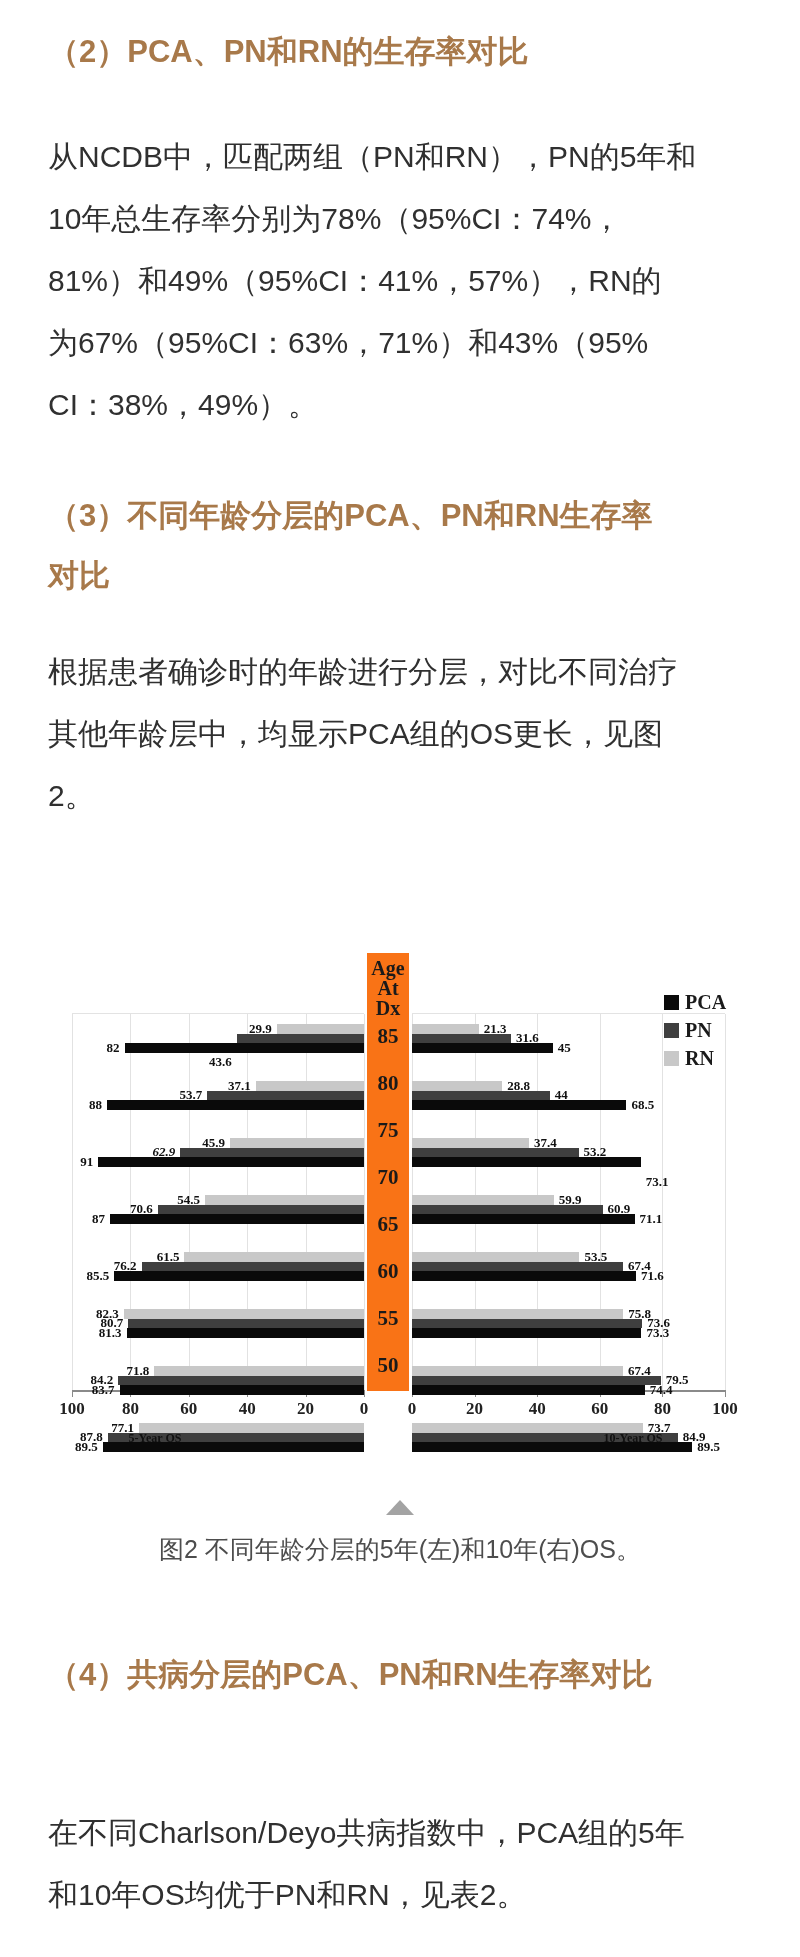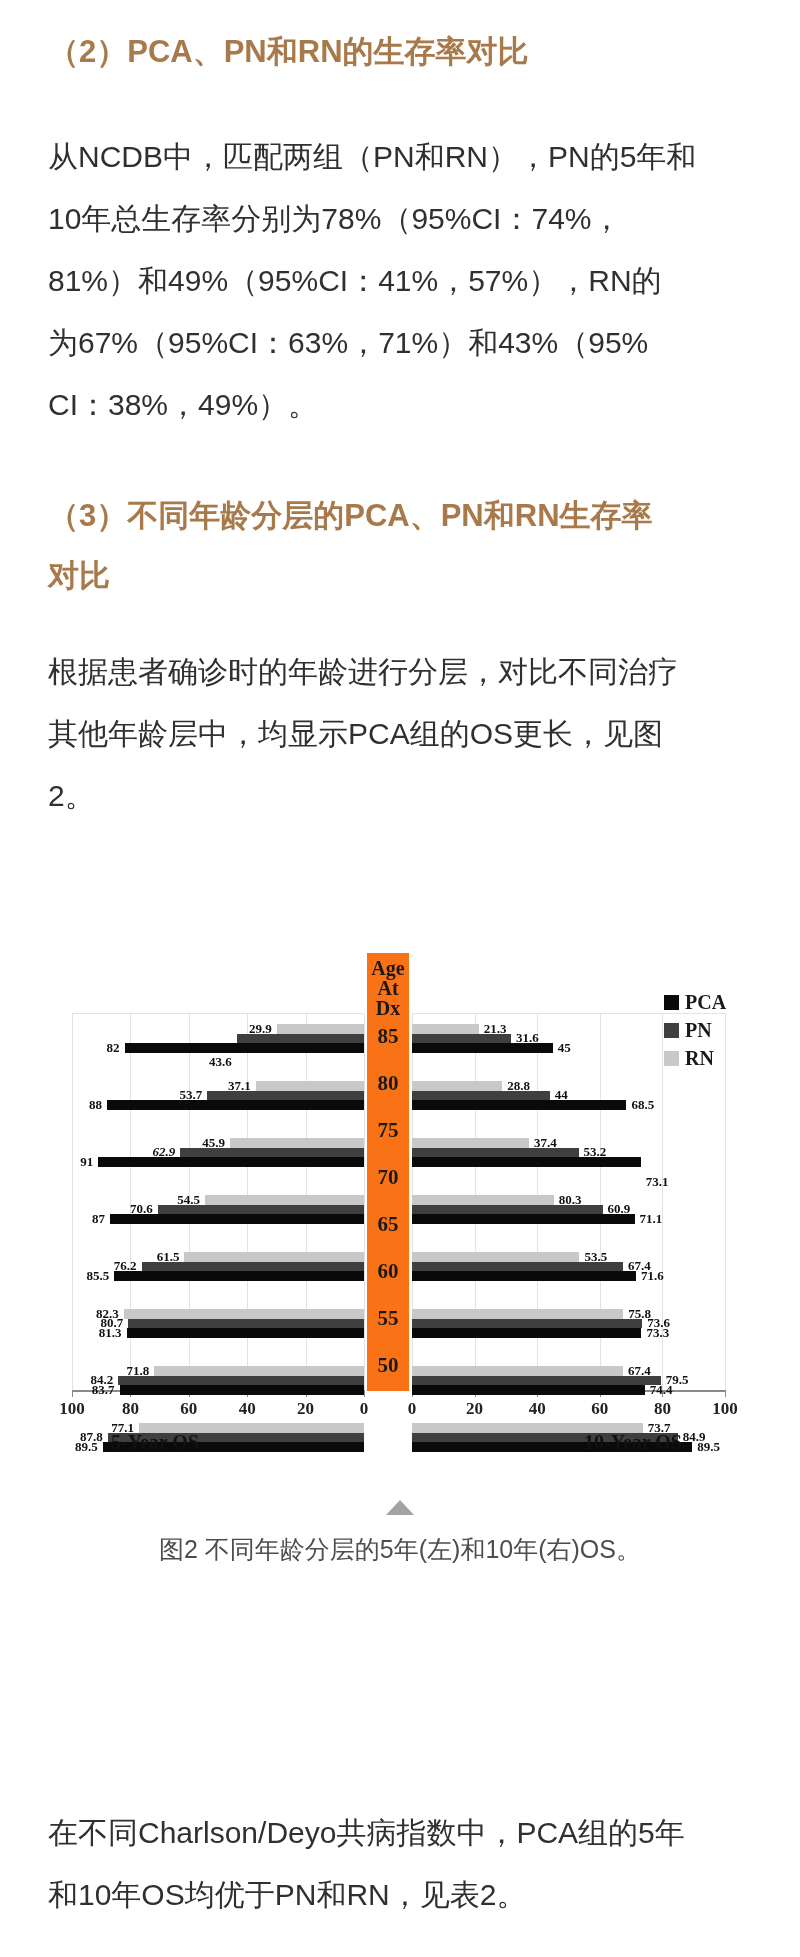--- a/index.html
+++ b/index.html
@@ -31,21 +31,21 @@
   .age-header{position:absolute;top:5px;left:0;right:0;text-align:center;
         font-size:20px;font-weight:700;line-height:20px;color:#1a1a1a;}
   .age-labels{position:absolute;top:60px;left:0;right:0;}
   .agelabel{height:47px;display:flex;align-items:center;justify-content:center;
         font-size:21px;font-weight:700;color:#1a1a1a;}
   .legend{position:absolute;left:664px;top:42px;}
   .legend-row{display:flex;align-items:center;height:15px;margin-bottom:13px;}
   .swatch{width:15px;height:15px;margin-right:6px;flex:none;}
   .legend-label{font-size:20px;font-weight:700;line-height:15px;}
   .axis-title{position:absolute;top:478px;transform:translateX(-50%);
-        font-size:20px;font-weight:700;white-space:nowrap;color:#111;}
+        font-size:12px;font-weight:700;white-space:nowrap;color:#111;}
 
   
   .collapse-triangle{position:absolute;left:386px;top:1500px;width:0;height:0;
         border-left:14px solid transparent;border-right:14px solid transparent;
         border-bottom:15px solid #a3a3a3;}
   .caption{position:absolute;left:0;top:1533px;width:800px;text-align:center;
         font-size:25px;line-height:32px;color:#4d4d4d;white-space:nowrap;}
 </style>
 </head>
 <body>
@@ -261,21 +261,21 @@
             <span class="blab" style="left: calc(53.2% + 5px);">53.2</span>
           </div>
           <div class="barline">
             <div class="bar" style="background: rgb(10, 10, 10); width: 73.1%; left: 0px;"></div>
             <span class="blab" style="left: calc(73.1% + 5px); margin-top: 20px;">73.1</span>
           </div>
         </div>
         <div class="brow">
           <div class="barline">
             <div class="bar" style="background: rgb(200, 200, 200); width: 45.3%; left: 0px;"></div>
-            <span class="blab" style="left: calc(45.3% + 5px);">80.3</span>
+            <span class="blab" style="left: calc(45.3% + 5px);">59.9</span>
           </div>
           <div class="barline">
             <div class="bar" style="background: rgb(63, 63, 63); width: 60.9%; left: 0px;"></div>
             <span class="blab" style="left: calc(60.9% + 5px);">60.9</span>
           </div>
           <div class="barline">
             <div class="bar" style="background: rgb(10, 10, 10); width: 71.1%; left: 0px;"></div>
             <span class="blab" style="left: calc(71.1% + 5px);">71.1</span>
           </div>
         </div>
@@ -371,19 +371,20 @@
       </div>
 
     <div class="axis-title" style="left:155px">5-Year OS</div>
     <div class="axis-title" style="left:633px">10-Year OS</div>
   </div>
 
   <div class="collapse-triangle"></div>
 
   <div class="caption">图2 不同年龄分层的5年(左)和10年(右)OS。</div>
 
+  <div class="heading-line" style="top:1658px">（4）共病分层的PCA、PN和RN生存率对比</div>
 
   <div class="para" style="top:1802px">
     <div class="pline">在不同Charlson/Deyo共病指数中，PCA组的5年</div>
     <div class="pline">和10年OS均优于PN和RN，见表2。</div>
   </div>
 
 </div>
 
 </body></html>

